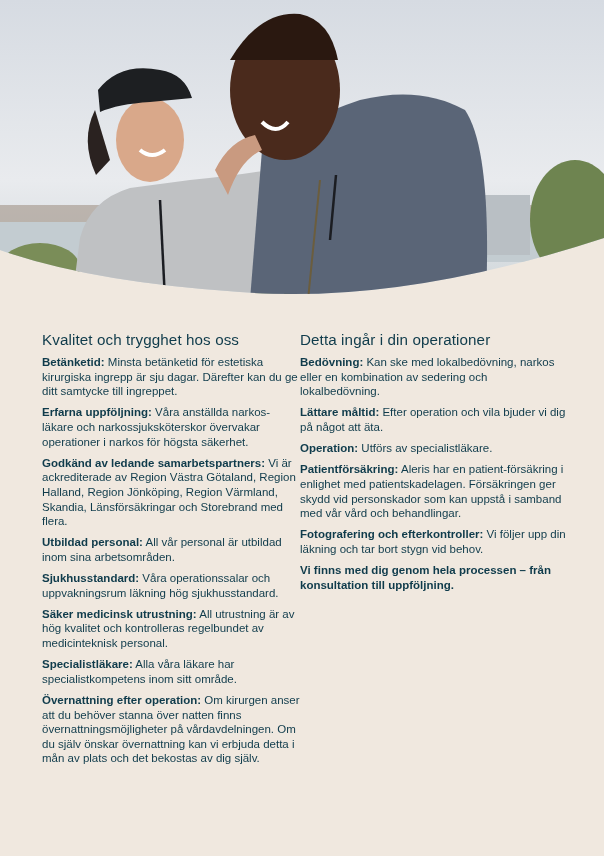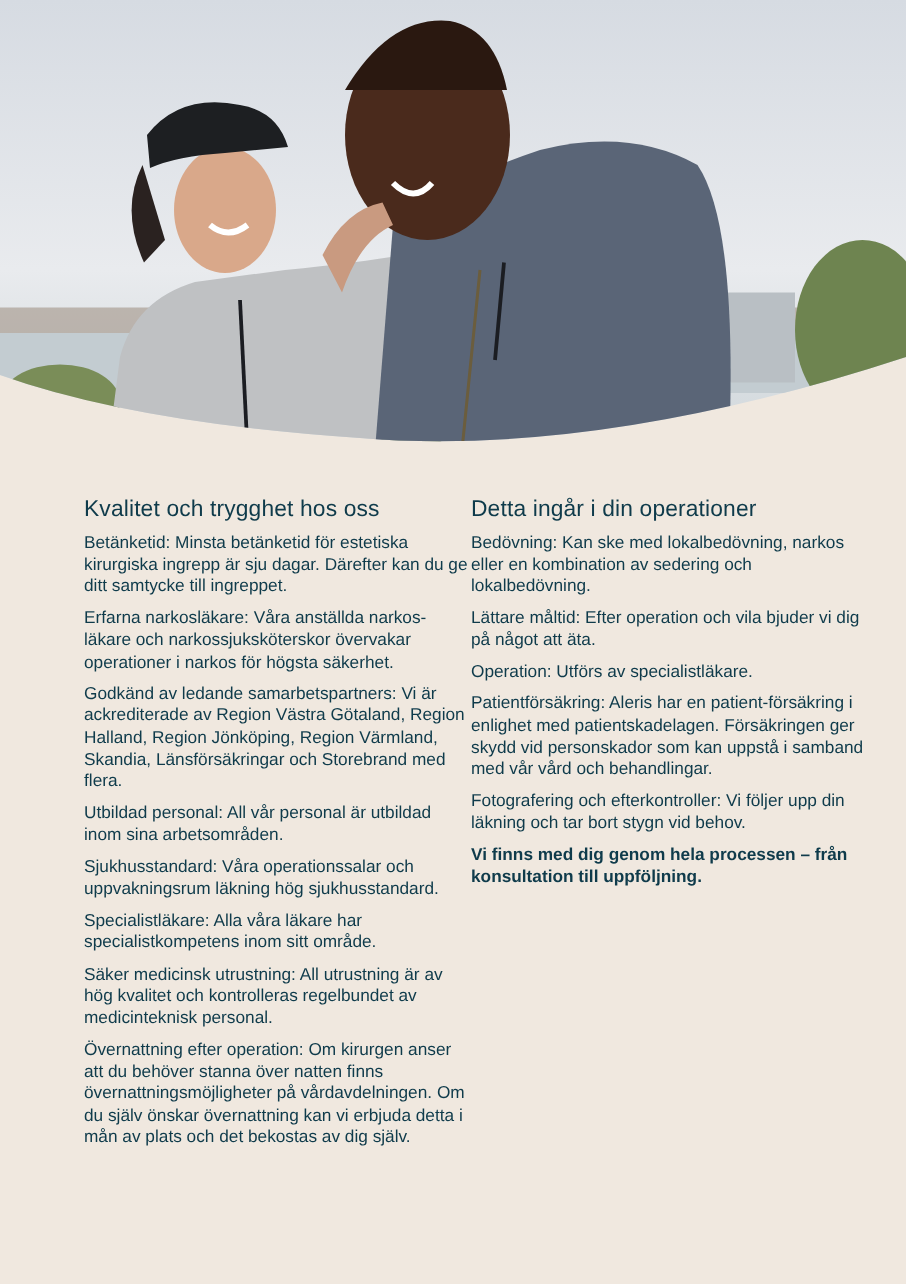--- a/index.html
+++ b/index.html
@@ -9,32 +9,32 @@
     font-family:"Liberation Sans", sans-serif;
     color:#0f3b4b;
     position:relative;
   }
   .hero {
     position:absolute; left:0; top:0; width:604px; height:300px; overflow:hidden;
   }
   .hero svg { display:block; }
   .columns {
     position:absolute; top:331px; left:42px; width:540px;
-    display:flex; justify-content:flex-end;
+    display:flex; justify-content:flex-start;
   }
   .col { width:258px; }
   .col.right { width:268px; }
   h2 {
     margin:0 0 6px 0; font-size:15.2px; font-weight:normal; letter-spacing:0.1px;
     line-height:18px; color:#0f3b4b;
   }
   .item {
     font-size:11.5px; line-height:14.6px; margin:0 0 6.6px 0; color:#0f3b4b;
   }
-  .item b { font-weight:normal; }
+  .item b { font-weight:bold; }
   .closing { font-size:11.5px; line-height:14.6px; font-weight:bold; margin-top:0; }
 </style>
 </head>
 <body>
 
 <div class="hero">
   <svg width="604" height="300" viewBox="0 0 604 300">
     <defs>
       <linearGradient id="sky" x1="0" y1="0" x2="0" y2="1">
         <stop offset="0" stop-color="#d6dbe2"></stop>
@@ -71,26 +71,26 @@
       <path d="M262,122 Q276,136 288,122" stroke="#fff" stroke-width="4" fill="none"></path>
       <path d="M215,170 Q230,140 255,135 L262,150 Q240,160 228,195 Z" fill="#c99a80"></path>
     </g>
   </svg>
 </div>
 
 <div class="columns">
   <section class="col left">
     <h2>Kvalitet och trygghet hos oss</h2>
     <div class="item"><b>Betänketid:</b><span> Minsta betänketid för estetiska kirurgiska ingrepp är sju dagar. Därefter kan du ge ditt samtycke till ingreppet.</span></div>
-    <div class="item"><b>Erfarna narkosläkare:</b><span> Våra anställda narkos-läkare och narkossjuksköterskor övervakar operationer i narkos för högsta säkerhet.</span></div>
+    <div class="item"><b>Erfarna uppföljning:</b><span> Våra anställda narkos-läkare och narkossjuksköterskor övervakar operationer i narkos för högsta säkerhet.</span></div>
     <div class="item"><b>Godkänd av ledande samarbetspartners:</b><span> Vi är ackrediterade av Region Västra Götaland, Region Halland, Region Jönköping, Region Värmland, Skandia, Länsförsäkringar och Storebrand med flera.</span></div>
     <div class="item"><b>Utbildad personal:</b><span> All vår personal är utbildad inom sina arbetsområden.</span></div>
     <div class="item"><b>Sjukhusstandard:</b><span> Våra operationssalar och uppvakningsrum läkning hög sjukhusstandard.</span></div>
+    <div class="item"><b>Säker medicinsk utrustning:</b><span> All utrustning är av hög kvalitet och kontrolleras regelbundet av medicinteknisk personal.</span></div>
     <div class="item"><b>Specialistläkare:</b><span> Alla våra läkare har specialistkompetens inom sitt område.</span></div>
-    <div class="item"><b>Säker medicinsk utrustning:</b><span> All utrustning är av hög kvalitet och kontrolleras regelbundet av medicinteknisk personal.</span></div>
     <div class="item"><b>Övernattning efter operation:</b><span> Om kirurgen anser att du behöver stanna över natten finns övernattningsmöjligheter på vårdavdelningen. Om du själv önskar övernattning kan vi erbjuda detta i mån av plats och det bekostas av dig själv.</span></div>
   </section>
 
   <section class="col right">
     <h2>Detta ingår i din operationer</h2>
     <div class="item"><b>Bedövning:</b><span> Kan ske med lokalbedövning, narkos eller en kombination av sedering och lokalbedövning.</span></div>
     <div class="item"><b>Lättare måltid:</b><span> Efter operation och vila bjuder vi dig på något att äta.</span></div>
     <div class="item"><b>Operation:</b><span> Utförs av specialistläkare.</span></div>
     <div class="item"><b>Patientförsäkring:</b><span> Aleris har en patient-försäkring i enlighet med patientskadelagen. Försäkringen ger skydd vid personskador som kan uppstå i samband med vår vård och behandlingar.</span></div>
     <div class="item"><b>Fotografering och efterkontroller:</b><span> Vi följer upp din läkning och tar bort stygn vid behov.</span></div>

